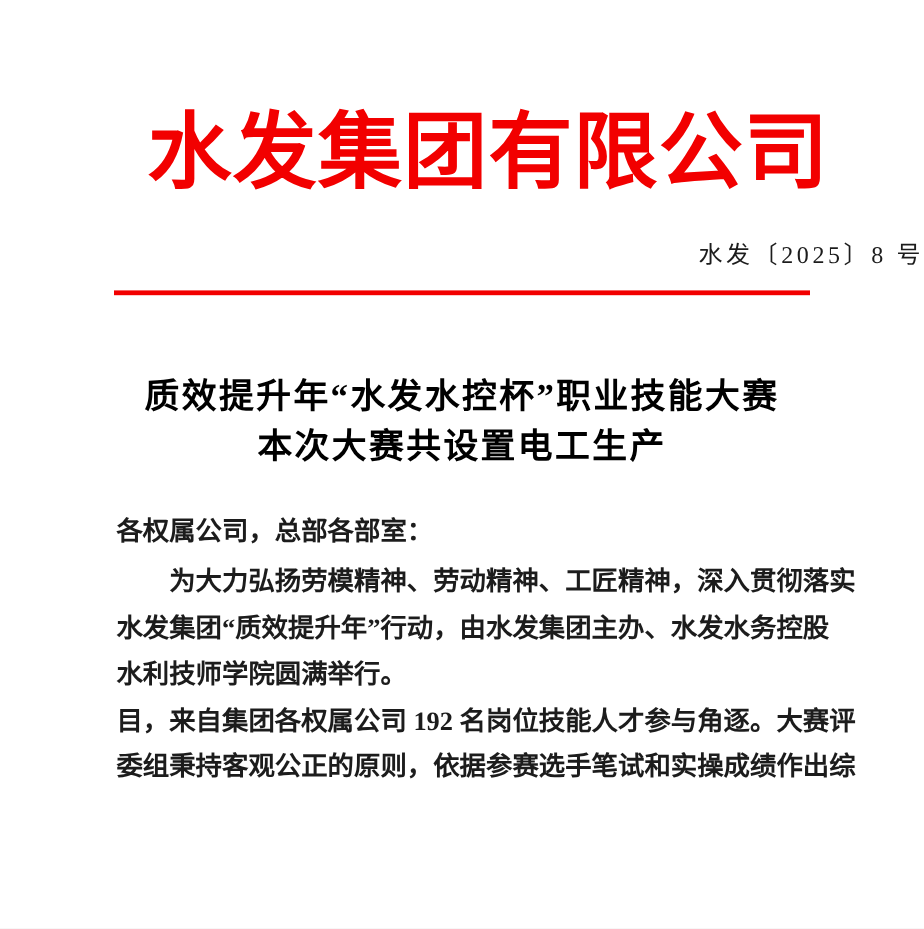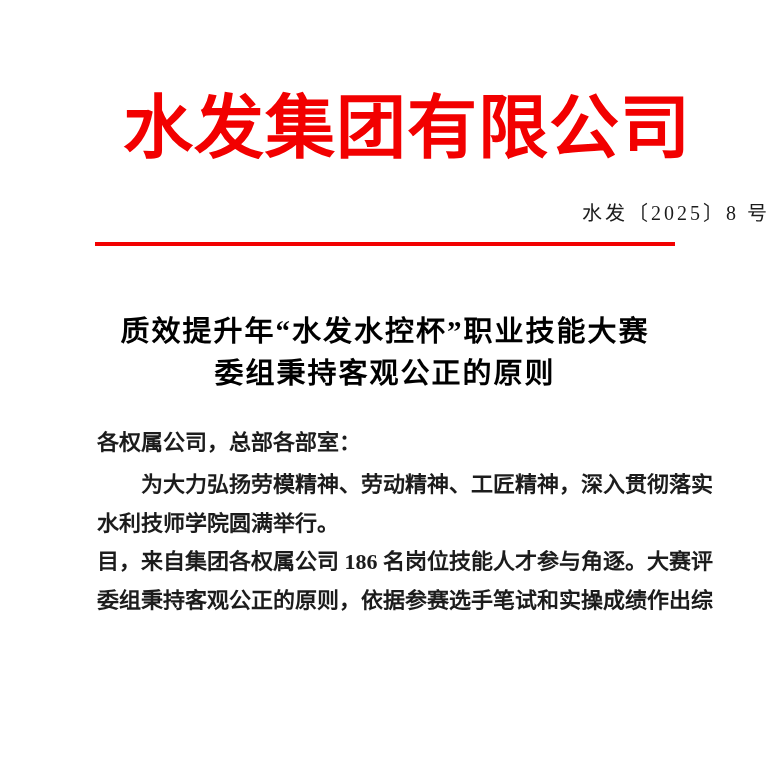--- a/index.html
+++ b/index.html
@@ -84,28 +84,29 @@
 <div class="page">
 
   <div class="org-name">水发集团有限公司</div>
 
   <div class="doc-number">水发〔2025〕8 号</div>
 
   <div class="red-rule"></div>
 
   <div class="doc-title">
     <span class="t-line">质效提升年“水发水控杯”职业技能大赛</span>
-    <span class="t-line">委组秉持客观公正的原则</span>
+    <span class="t-line">本次大赛共设置电工生产</span>
   </div>
 
   <div class="body-text">
 
     <div class="salutation">各权属公司，总部各部室：</div>
 
     <div class="line indent">为大力弘扬劳模精神、劳动精神、工匠精神，深入贯彻落实</div>
+    <div class="line">水发集团“质效提升年”行动，由水发集团主办、水发水务控股</div>
     <div class="line para-end">水利技师学院圆满举行。</div>
 
-    <div class="line">目，来自集团各权属公司 186 名岗位技能人才参与角逐。大赛评</div>
+    <div class="line">目，来自集团各权属公司 192 名岗位技能人才参与角逐。大赛评</div>
     <div class="line">委组秉持客观公正的原则，依据参赛选手笔试和实操成绩作出综</div>
 
   </div>
 
 </div>
 
 </body></html>

